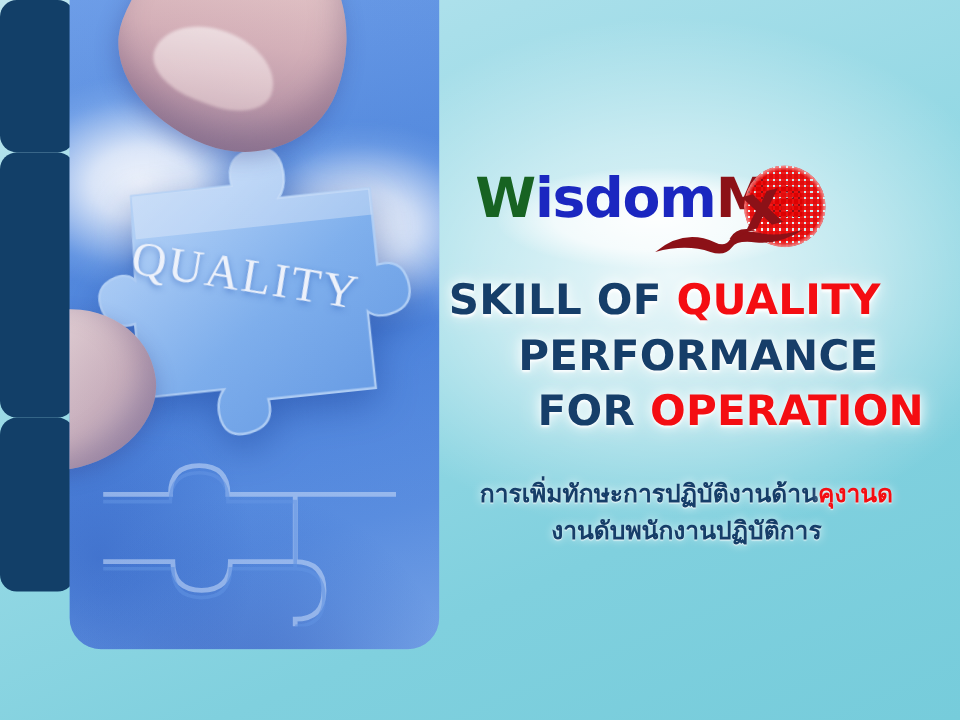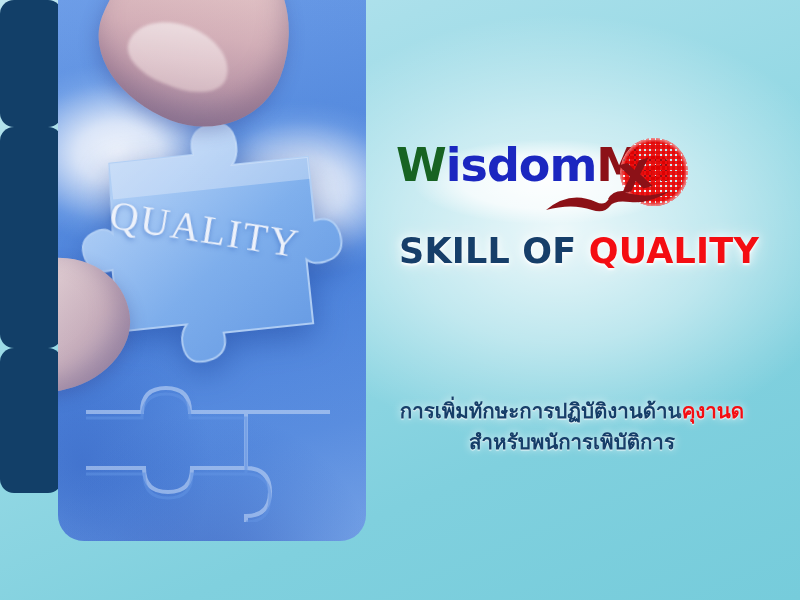--- a/index.html
+++ b/index.html
@@ -132,21 +132,21 @@
     position:absolute; left:360px; top:228px; width:424px;
     text-align:right;
     font-family:"DejaVu Sans", sans-serif;
     font-weight:bold; font-size:35px; line-height:1.32;
     letter-spacing:.2px;
     text-shadow:0 0 10px rgba(255,255,255,.95), 0 0 20px rgba(255,255,255,.8), 0 2px 2px rgba(255,255,255,.9);
   }
   .headline .ln { white-space:nowrap; }
   .h-navy { color:#163e69; }
   .h-red  { color:#f40d12; }
-  .ln1 { text-align:center; padding-left:14px; }
+  .ln1 { text-align:left; padding-left:14px; }
   .ln2 { text-align:right; padding-right:52px; }
   .ln3 { text-align:right; padding-right:14px; }
 
   
   .subtitle {
     position:absolute; left:360px; top:396px; width:424px;
     text-align:center;
     font-family:"DejaVu Sans", sans-serif;
     font-weight:bold; font-size:20.5px; line-height:1.52;
     text-shadow:0 0 8px rgba(255,255,255,.9), 0 1px 1px rgba(255,255,255,.9);
@@ -225,20 +225,22 @@
     <div class="logo-swoosh">
       <svg viewBox="0 0 128 28" xmlns="http://www.w3.org/2000/svg">
         <path fill="#8c1117" d="M2 22 Q26 2 52 14 Q60 18 64 12 Q70 2 88 6 Q104 10 126 3 Q106 16 86 14 Q70 12 66 18 Q60 26 48 22 Q28 15 2 22 Z"></path>
         <path fill="#8c1117" d="M64 11 Q70 0 86 4 Q76 4 70 12 Z"></path>
       </svg>
     </div>
   </div>
 
   <div class="headline">
     <div class="ln ln1"><span class="h-navy">SKILL OF </span><span class="h-red">QUALITY</span></div>
+    <div class="ln ln2"><span class="h-navy">PERFORMANCE</span></div>
+    <div class="ln ln3"><span class="h-navy">FOR </span><span class="h-red">OPERATION</span></div>
   </div>
 
   <div class="subtitle">
     <div class="sub-ln"><span class="s-navy">การเพิ่มทักษะการปฏิบัติงานด้าน</span><span class="s-red">คุงานด</span></div>
-    <div class="sub-ln"><span class="s-navy">สำหรับพนัการเพิบัติการ</span></div>
+    <div class="sub-ln"><span class="s-navy">งานดับพนักงานปฏิบัติการ</span></div>
   </div>
 
 </div>
 
 </body></html>

